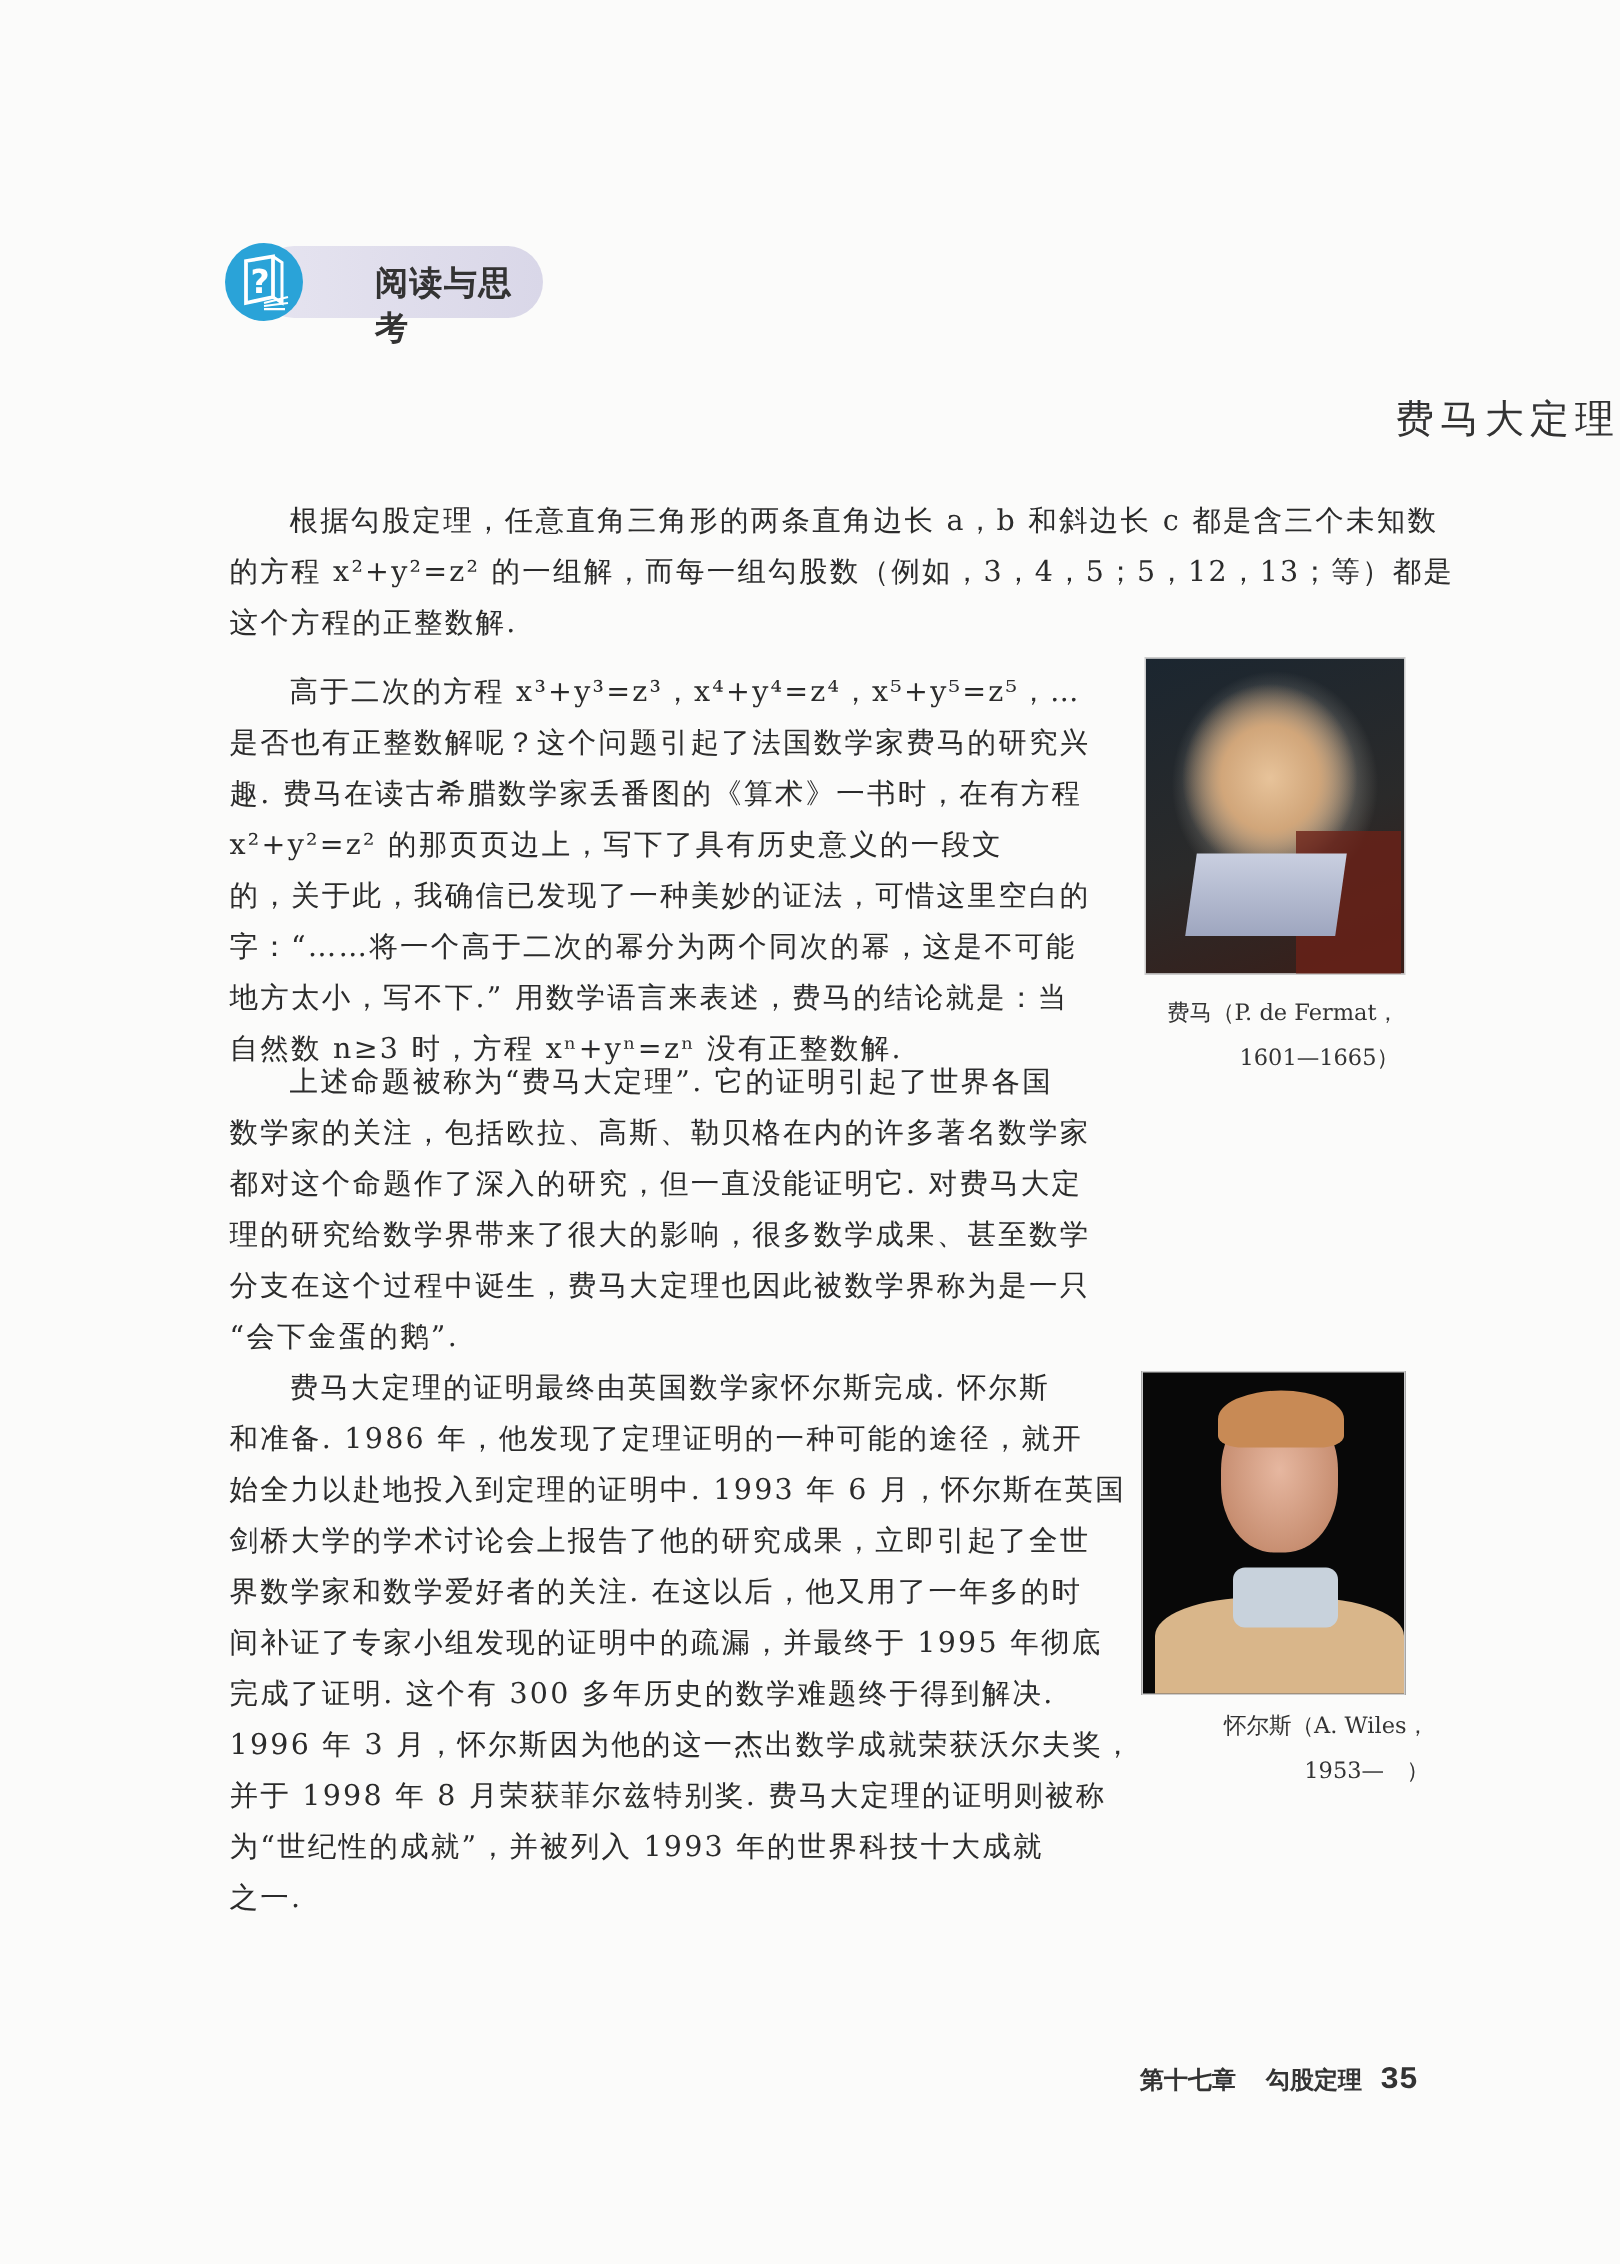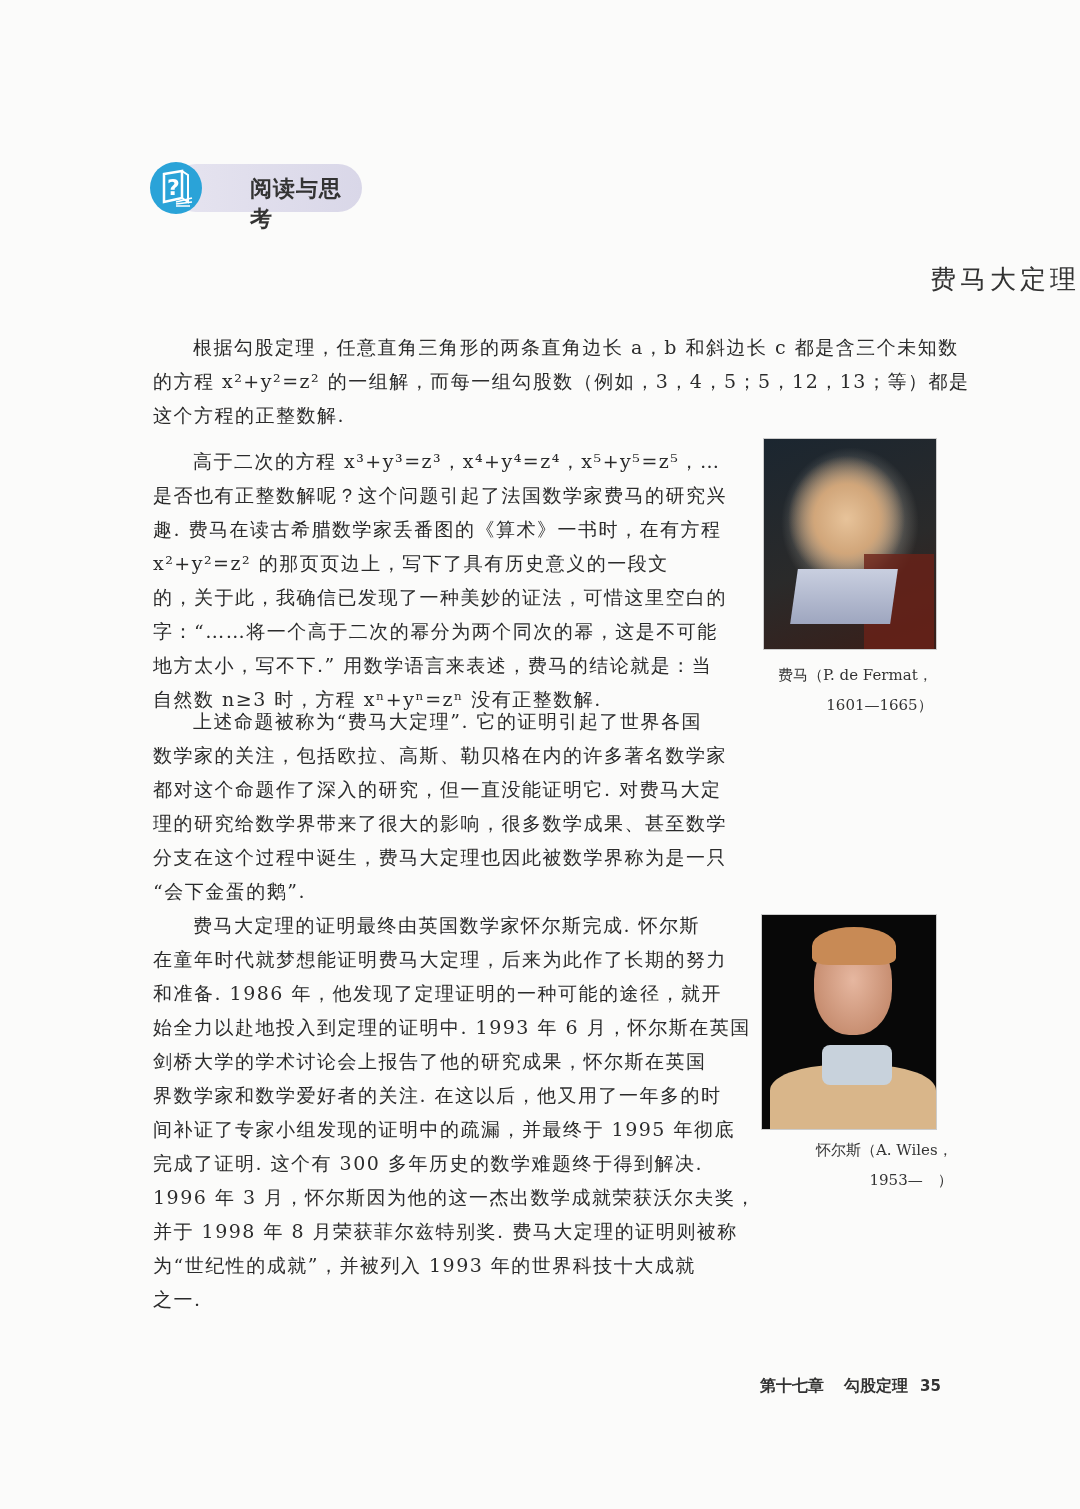--- a/index.html
+++ b/index.html
@@ -29,21 +29,21 @@
                     background:linear-gradient(#c9cfe0,#9ea6bf); transform:skewX(-8deg); }
   .fermat .robe { position:absolute; left:100px; top:115px; width:70px; height:95px; background:#6b2218; opacity:.8; }
   .wiles { left:761px; top:914px; width:174px; height:214px; background:#080808; }
   .wiles .face { position:absolute; left:52px; top:20px; width:78px; height:100px; border-radius:45%;
                  background:radial-gradient(ellipse at 50% 45%, #e6b7a0 0%, #c88f72 70%, #b07a55 100%); }
   .wiles .hair { position:absolute; left:50px; top:12px; width:84px; height:38px; border-radius:50% 50% 20% 20%; background:#c88a55; }
   .wiles .shirt { position:absolute; left:60px; top:130px; width:70px; height:40px; background:#c8d2dc; border-radius:8px; }
   .wiles .sweater { position:absolute; left:8px; top:150px; width:166px; height:64px; background:#d9b68a; border-radius:40% 40% 0 0; }
   .caption { position:absolute; font-size:15px; line-height:30px; color:#333; white-space:nowrap;text-align:right; }
   .footer { position:absolute; left:760px; top:1376px; font-size:16px; color:#333; font-family:"DejaVu Sans","Liberation Sans",sans-serif; font-weight:bold; }
-  .footer .pn { font-size:15px; margin-left:12px; }
+  .footer .pn { font-size:21px; margin-left:12px;font-family:Liberation Mono, monospace; }
   .footer .gap { display:inline-block; width:20px; }
   .watermark { position:absolute; left:778px; top:1544px; font-size:25px; color:#fff;
                font-family:"DejaVu Sans","Liberation Sans",sans-serif;
                text-shadow: 1px 1px 0 #222, -1px -1px 0 #222, 1px -1px 0 #222, -1px 1px 0 #222, 2px 2px 2px #333; }
 </style>
 </head>
 <body>
 
 <div class="banner">
   <div class="banner-pill"></div>
@@ -81,24 +81,23 @@
   <span class="line indent">上述命题被称为“费马大定理”. 它的证明引起了世界各国</span>
   <span class="line">数学家的关注，包括欧拉、高斯、勒贝格在内的许多著名数学家</span>
   <span class="line">都对这个命题作了深入的研究，但一直没能证明它. 对费马大定</span>
   <span class="line">理的研究给数学界带来了很大的影响，很多数学成果、甚至数学</span>
   <span class="line">分支在这个过程中诞生，费马大定理也因此被数学界称为是一只</span>
   <span class="line">“会下金蛋的鹅”.</span>
 </div>
 
 <div class="para p-narrow" style="top:908px;">
   <span class="line indent">费马大定理的证明最终由英国数学家怀尔斯完成. 怀尔斯</span>
-  <span class="line">在童年时代就梦想能证明费马大定理，后来为此作了长期的努力</span>
   <span class="line">和准备. 1986 年，他发现了定理证明的一种可能的途径，就开</span>
   <span class="line">始全力以赴地投入到定理的证明中. 1993 年 6 月，怀尔斯在英国</span>
-  <span class="line">剑桥大学的学术讨论会上报告了他的研究成果，怀尔斯在英国</span>
+  <span class="line">剑桥大学的学术讨论会上报告了他的研究成果，立即引起了全世</span>
   <span class="line">界数学家和数学爱好者的关注. 在这以后，他又用了一年多的时</span>
   <span class="line">间补证了专家小组发现的证明中的疏漏，并最终于 1995 年彻底</span>
   <span class="line">完成了证明. 这个有 300 多年历史的数学难题终于得到解决.</span>
   <span class="line">1996 年 3 月，怀尔斯因为他的这一杰出数学成就荣获沃尔夫奖，</span>
   <span class="line">并于 1998 年 8 月荣获菲尔兹特别奖. 费马大定理的证明则被称</span>
   <span class="line">为“世纪性的成就”，并被列入 1993 年的世界科技十大成就</span>
   <span class="line">之一.</span>
 </div>
 
 <div class="photo fermat">

